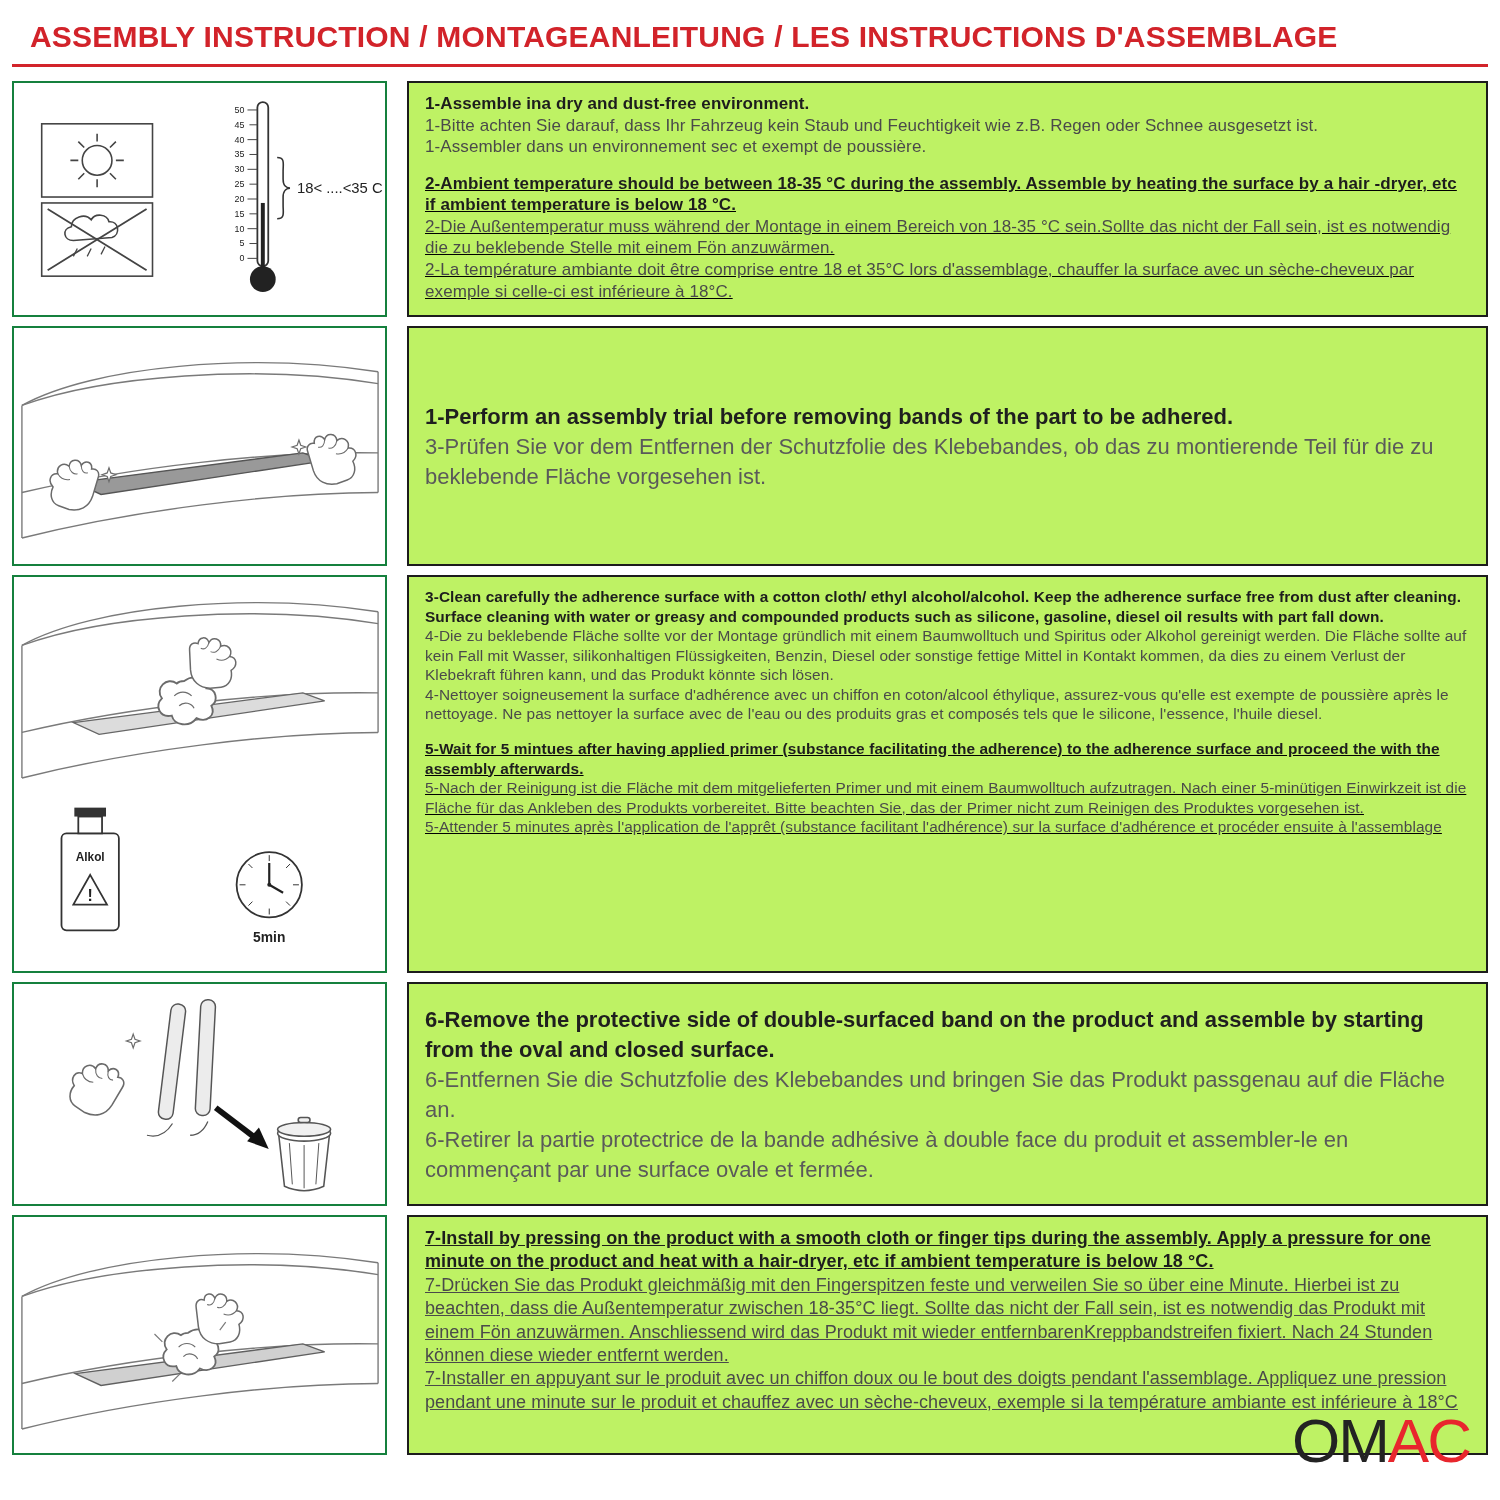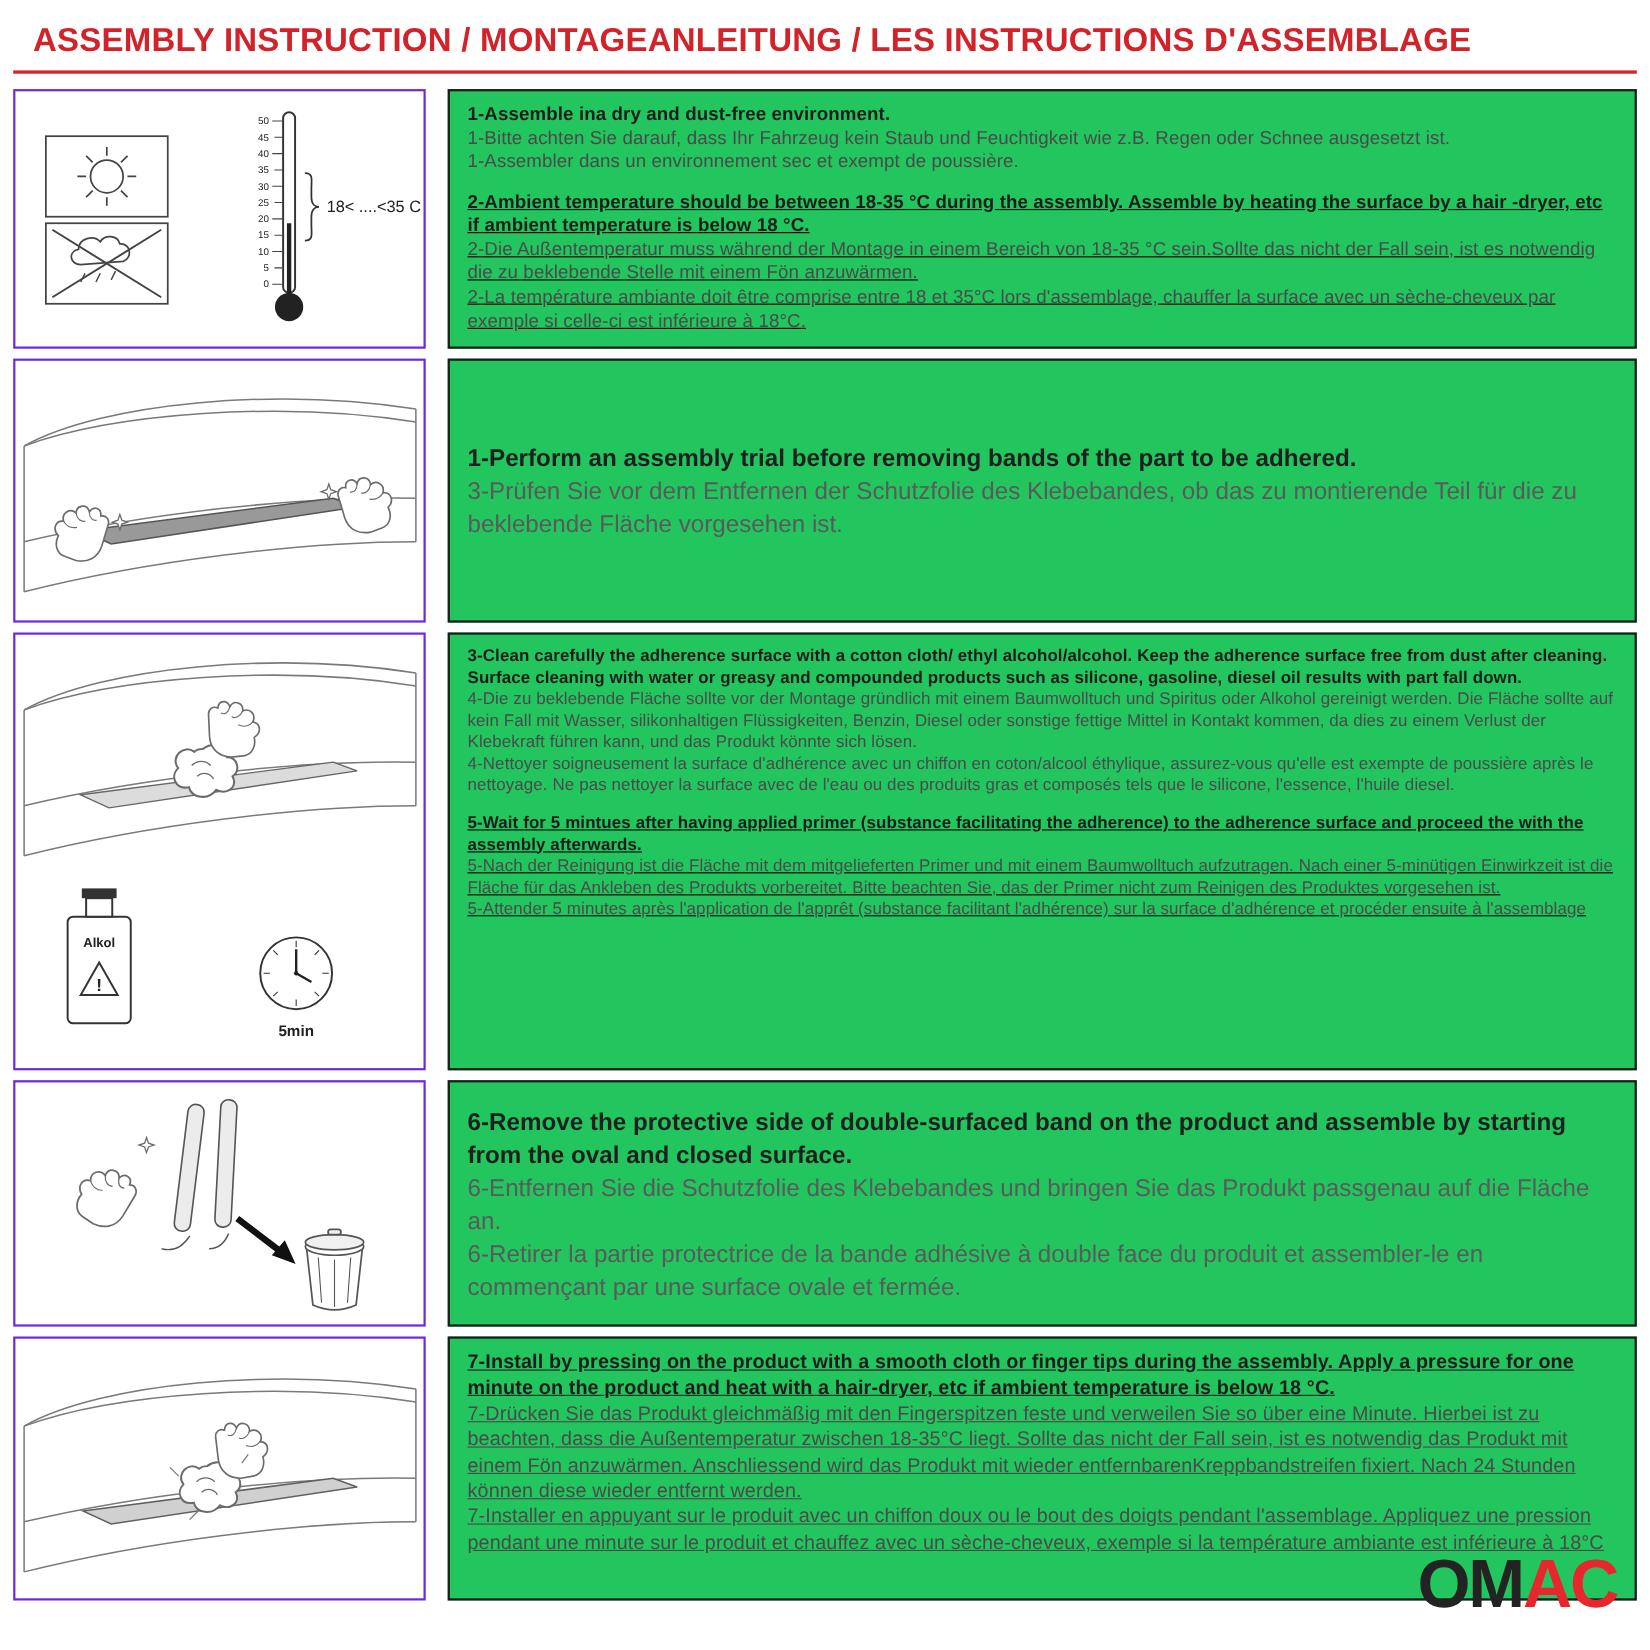--- a/index.html
+++ b/index.html
@@ -4,38 +4,38 @@
 <style>
   * { margin:0; padding:0; box-sizing:border-box; }
   html, body { background:#ffffff; }
   body { width:1500px; height:1500px; font-family:"Liberation Sans", sans-serif; overflow:hidden; }
   .page { width:1500px; height:1500px; padding:10px 12px 0; position:relative; overflow:hidden; background:#fff; }
 
   .title { color:var(--accent-red,#d2232a); font-size:30px; font-weight:800; letter-spacing:0.2px; padding:10px 0 10px 18px; white-space:nowrap; }
   .title-rule { border-top:3px solid var(--accent-red,#d2232a); margin:0 0 14px 0; }
 
   .row { display:flex; gap:20px; margin-bottom:9px; }
-  .illus { width:375px; flex:0 0 375px; border:2px solid #6d28d9; background:#fff;
+  .illus { width:375px; flex:0 0 375px; border:2px solid #15803d; background:#fff;
            display:flex; align-items:center; justify-content:center; overflow:hidden; }
   .illus svg { display:block; width:100%; height:100%; }
-  .tb { flex:1; border:2px solid #1c1c1c; padding:10px 16px 8px; overflow:hidden; background:#22c55e; }
+  .tb { flex:1; border:2px solid #1c1c1c; padding:10px 16px 8px; overflow:hidden; background:#bef264; }
   .tb .step + .step { margin-top:15px;text-decoration:underline; }
 
   .p { color:#4a4a4a; }
   .b { font-weight:700; color:#1d1d1d; }
   .fs-17  .p { font-size:17px;   line-height:1.27; letter-spacing:0.1px; }
   .fs-155 .p { font-size:15.4px; line-height:1.27; letter-spacing:0.1px; }
   .fs-165 .p { font-size:18px; line-height:1.3;  letter-spacing:0.1px;text-decoration:underline; }
   .fs-22  .p { font-size:22px;   line-height:1.36; color:#5a5a5a; }
   .fs-22  .b { color:#1f1f1f; }
   .center-v { display:flex; flex-direction:column; justify-content:center; }
 
   .h-236 { height:236px; } .h-240 { height:240px; } .h-398 { height:398px; } .h-224 { height:224px; }
 
-  .logo { position:absolute; right:30px; bottom:28px; font-size:62px; font-weight:700;
+  .logo { position:absolute; right:30px; bottom:28px; font-size:62px; font-weight:400;
           letter-spacing:-2px; line-height:1; user-select:none; }
   .logo-dark { color:var(--logo-dark,#232323); }
   .logo-red  { color:var(--logo-red,#e8262d); }
 
   .svg-label { font-family:"Liberation Sans", sans-serif; fill:#222; }
 </style>
 </head>
 <body>
 
 <svg width="0" height="0" style="position:absolute" aria-hidden="true">

